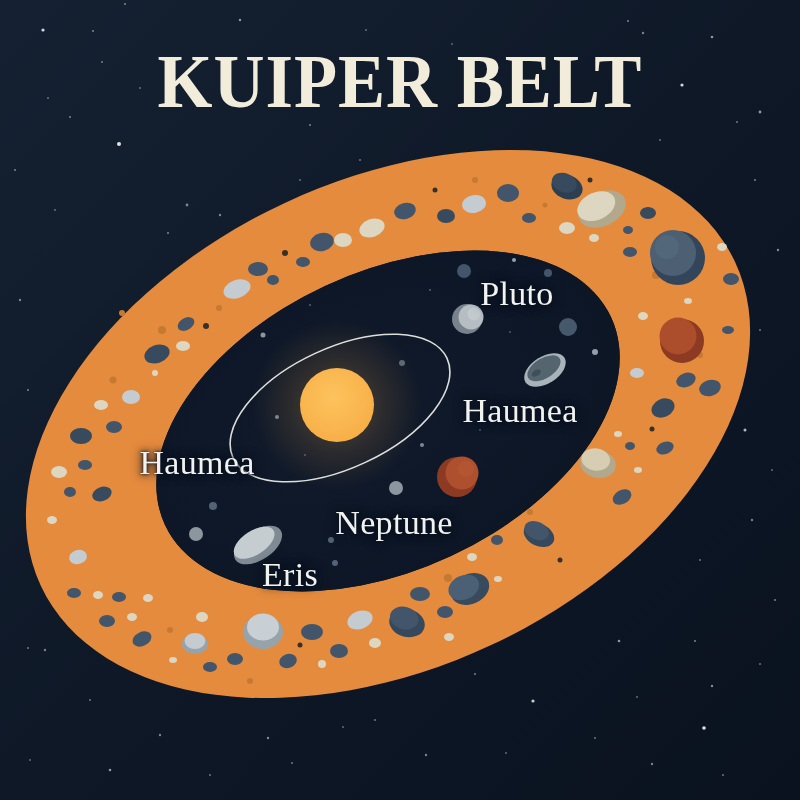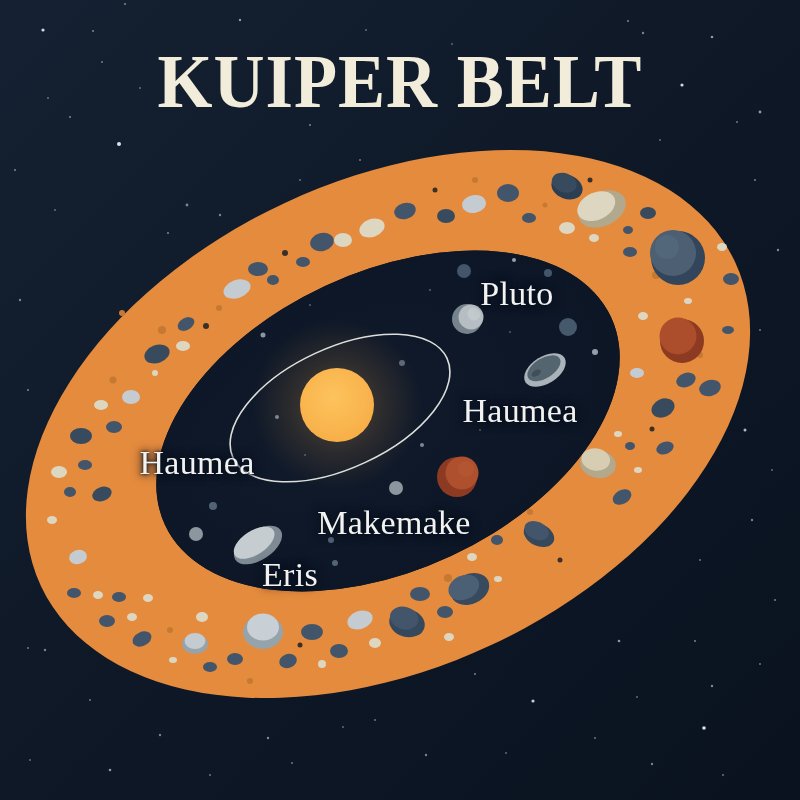--- a/index.html
+++ b/index.html
@@ -481,16 +481,16 @@
       </g>
       <g transform="rotate(-33 258 545)">
         <ellipse cx="258" cy="545" rx="27" ry="15" fill="#7e8b94" opacity="1"></ellipse>
         <ellipse cx="256" cy="541" rx="23" ry="12" fill="#c6cdd1" opacity="1"></ellipse>
       </g>
     </svg>
 
   <div class="diagram-title">KUIPER BELT</div>
   <div class="obj-label lbl-pluto">Pluto</div>
   <div class="obj-label lbl-haumea">Haumea</div>
-  <div class="obj-label lbl-makemake">Makemake</div>
+  <div class="obj-label lbl-makemake">Neptune</div>
   <div class="obj-label lbl-neptune">Haumea</div>
   <div class="obj-label lbl-eris">Eris</div>
 </div>
 
 </body></html>

